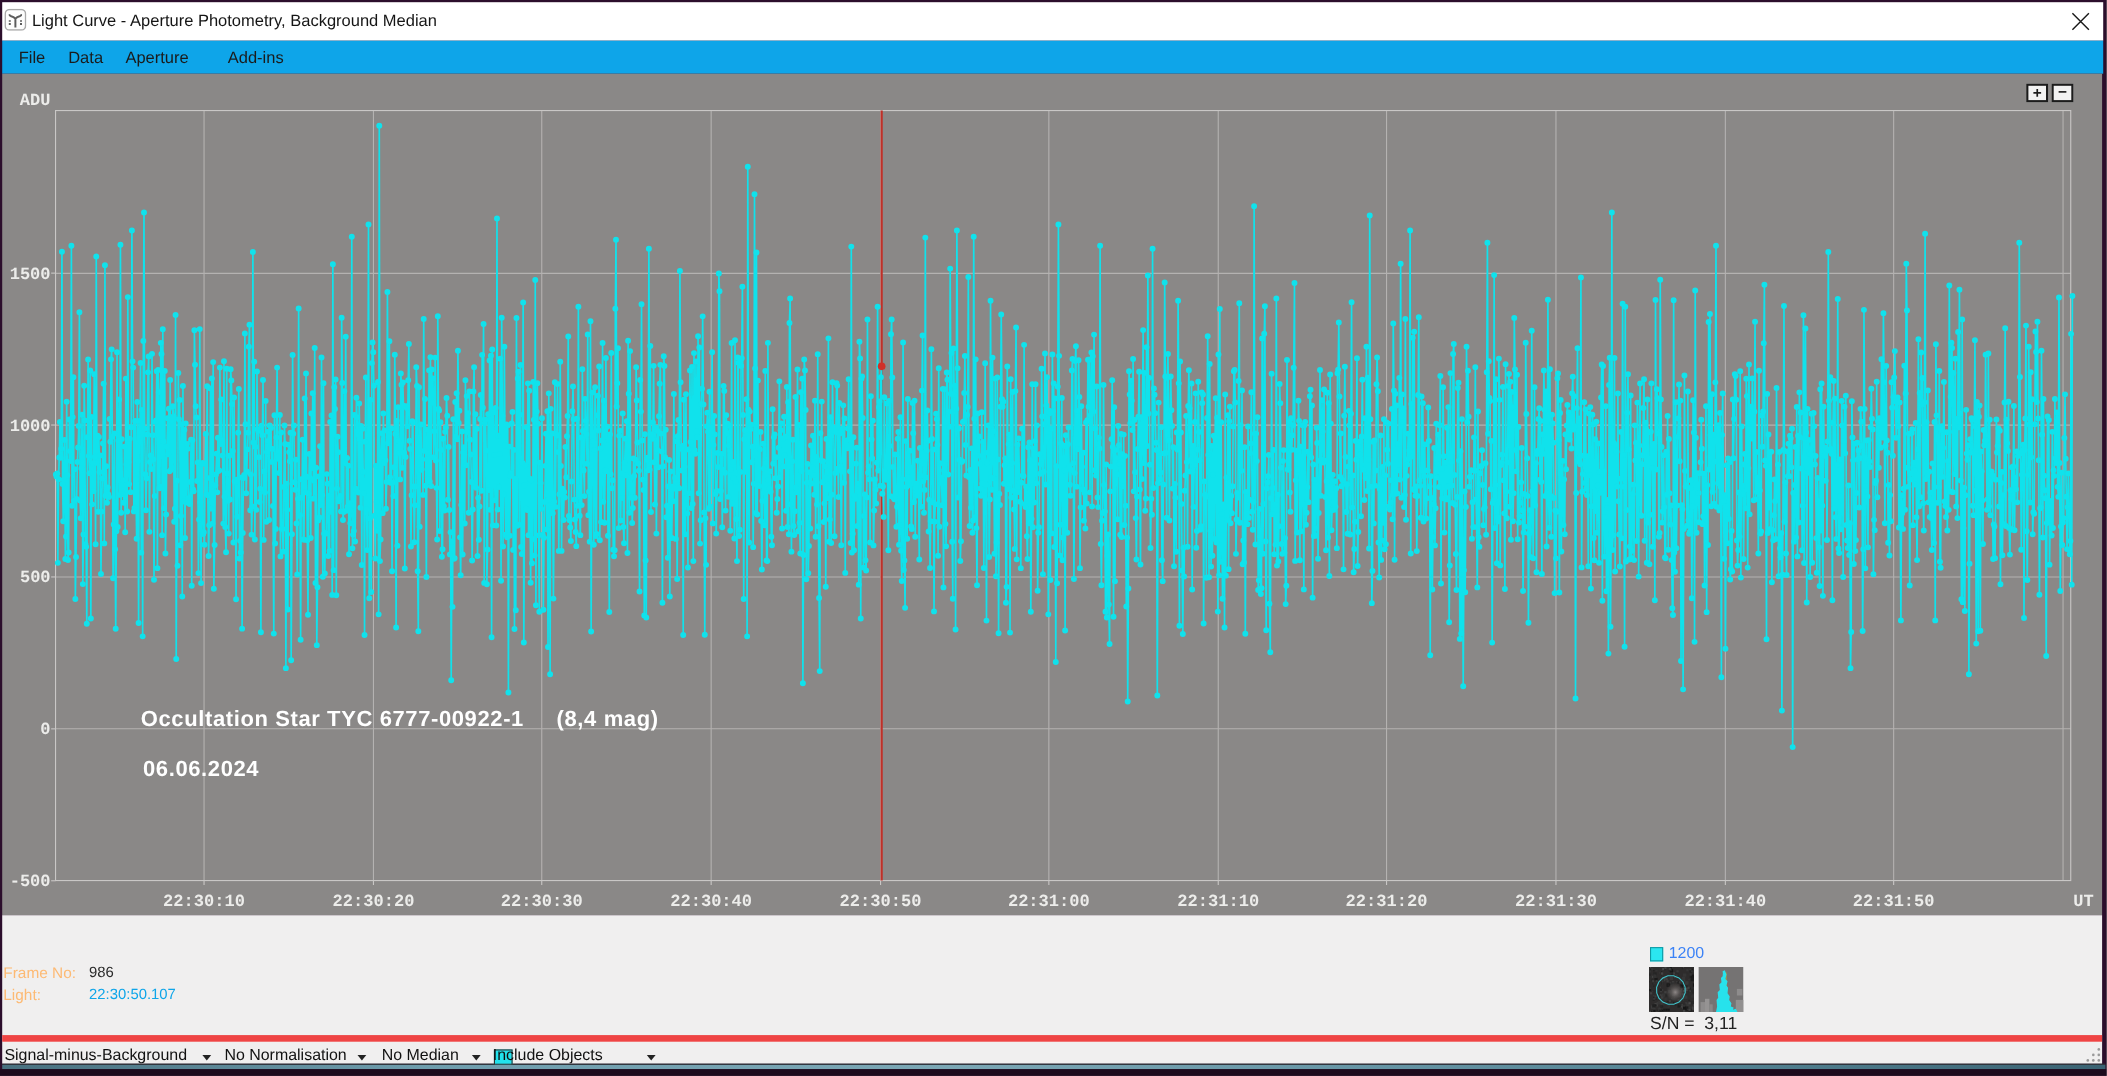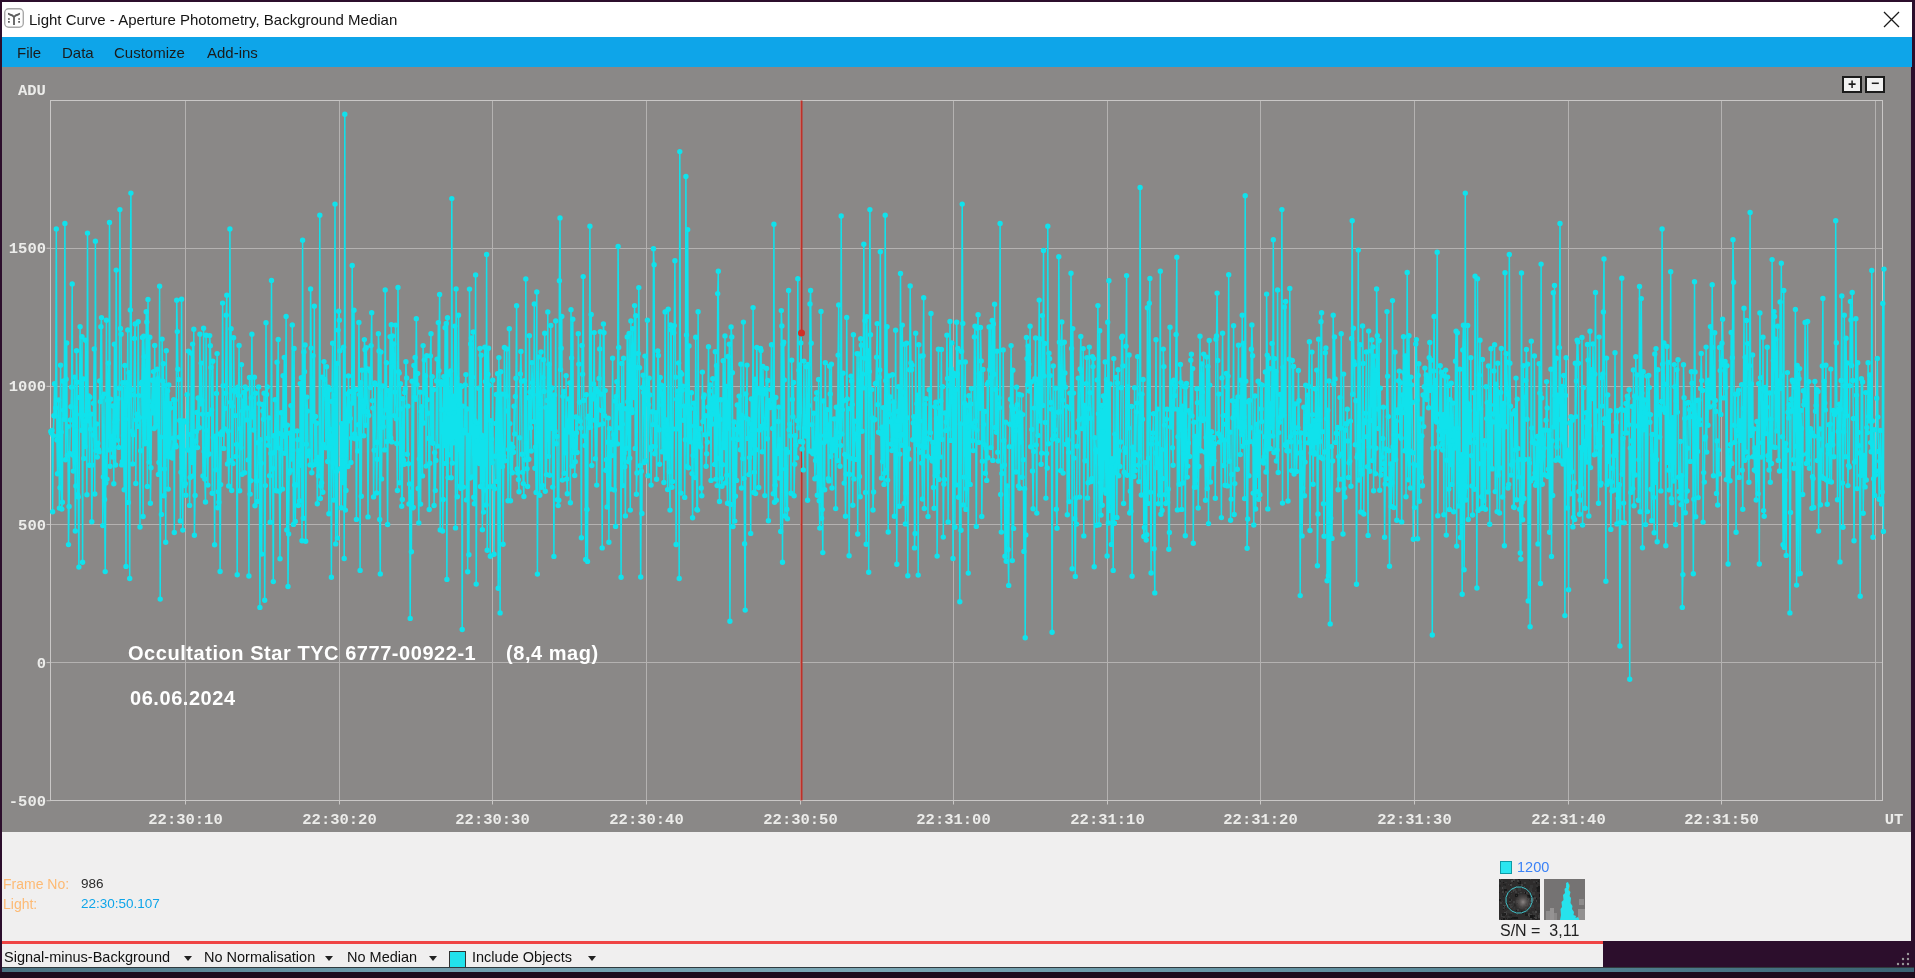--- a/index.html
+++ b/index.html
@@ -5,33 +5,33 @@
 body{font-family:"Liberation Sans",sans-serif;position:relative;background:#2c0e2c}
 .titlebar{position:absolute;left:2px;top:2px;width:1909.5px;height:35px;background:#fff}
 .title{position:absolute;left:29px;top:11px;font-size:15px;color:#151515;white-space:pre}
 .menubar{position:absolute;left:2px;top:37px;width:1909.5px;height:30px;background:#0ea5e9;color:#1b1b1b;font-size:15px}
 .menubar span{position:absolute;top:7px}
 .gray{position:absolute;left:2px;top:67px;width:1909px;height:765px;background:#8a8887}
 .zbtn{position:absolute;width:20px;height:17px;background:#f2f2f2;border:2px solid #1c1c1c;color:#1c1c1c;font-size:14px;font-weight:bold;text-align:center;line-height:12px}
 .panel{position:absolute;left:2px;top:832px;width:1909px;height:109px;background:#f0efef}
 .flabel{position:absolute;font-size:14px;color:#fdba74;width:64px;white-space:nowrap}
 .fval{position:absolute;left:81px;font-size:13.5px;color:#2b2b2b}
-.toolbar{position:absolute;left:2px;top:941px;width:1601px;height:26px;background:#f0efef;border-top:3px solid #ef4444;font-size:14.5px;color:#111}
+.toolbar{position:absolute;left:2px;top:941px;width:1909px;height:26px;background:#f0efef;border-top:6px solid #ef4444;font-size:14.5px;color:#111}
 .toolbar span{position:absolute;top:5px}
 .arr{position:absolute;top:12px;width:0;height:0;border-left:4.5px solid transparent;border-right:4.5px solid transparent;border-top:5px solid #222}
 .strip{position:absolute;left:2px;top:966.5px;width:1911.5px;height:5.5px;border-top:1px solid #303a3e;background:linear-gradient(90deg,#48707f,#6e9dad 20%,#7ba7b5 45%,#6695a5 65%,#4f7d8d 85%,#3a6272)}
 .bottom{position:absolute;left:0px;top:972px;width:1915px;height:6px;background:#1d0b1d}
 .xclose{position:absolute;left:1883px;top:11px;width:17px;height:17px}
 </style></head>
 <body>
 <div class="titlebar"></div>
 <div class="menubar">
     <span style="left:15px">File</span>
     <span style="left:60px">Data</span>
-    <span style="left:112px">Customize</span>
+    <span style="left:112px">Aperture</span>
     <span style="left:205px">Add-ins</span>
   </div>
 <div class="gray"></div>
 <svg style="position:absolute;left:0;top:0" width="1915" height="978" viewBox="0 0 1915 978">
     <g stroke="#b4b2b1" stroke-width="1">
       <line x1="185.5" y1="100.5" x2="185.5" y2="800.5"></line>
       <line x1="339.5" y1="100.5" x2="339.5" y2="800.5"></line>
       <line x1="492.5" y1="100.5" x2="492.5" y2="800.5"></line>
       <line x1="646.5" y1="100.5" x2="646.5" y2="800.5"></line>
       <line x1="800.5" y1="100.5" x2="800.5" y2="800.5"></line>
@@ -399,21 +399,21 @@
     </svg></div>
 <div style="position:absolute;left:1500px;top:922px;font-size:16px;color:#222">S/N =&nbsp; 3,11</div>
 <div class="toolbar">
 <span style="left:2px">Signal-minus-Background</span>
     <div class="arr" style="left:182px"></div>
 <span style="left:202px">No Normalisation</span>
     <div class="arr" style="left:323px"></div>
 <span style="left:345px">No Median</span>
     <div class="arr" style="left:427px"></div>
 <div style="position:absolute;left:447px;top:6.5px;width:17px;height:17px;background:#22e2ec;border:1px solid #333"></div>
-<span style="left:470px">Include Objects</span>
+<span style="left:446px">Include Objects</span>
     <div class="arr" style="left:586px"></div>
 </div>
 <svg style="position:absolute;left:1895px;top:951px" width="16" height="16" viewBox="0 0 16 16">
 <g fill="#9a9a9a">
       <circle cx="13" cy="3" r="1.2"></circle>
       <circle cx="13" cy="8" r="1.2"></circle>
       <circle cx="13" cy="13" r="1.2"></circle>
       <circle cx="8" cy="8" r="1.2"></circle>
       <circle cx="8" cy="13" r="1.2"></circle>
       <circle cx="3" cy="13" r="1.2"></circle>

